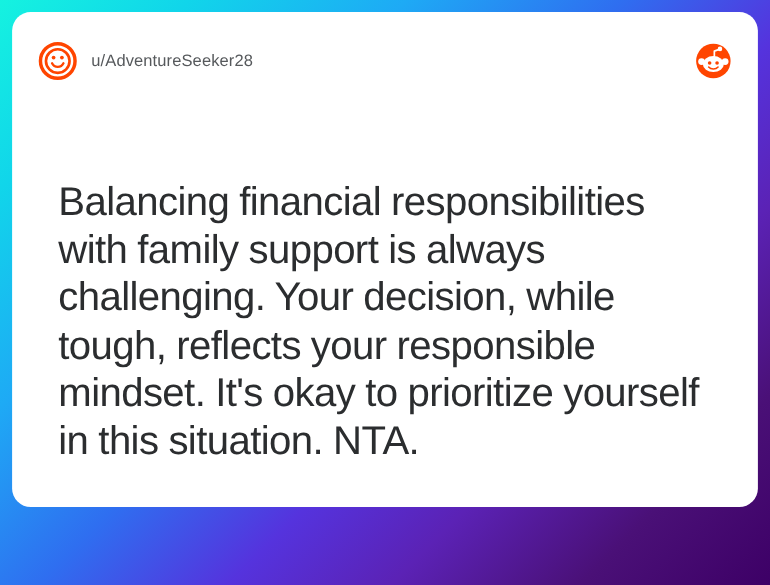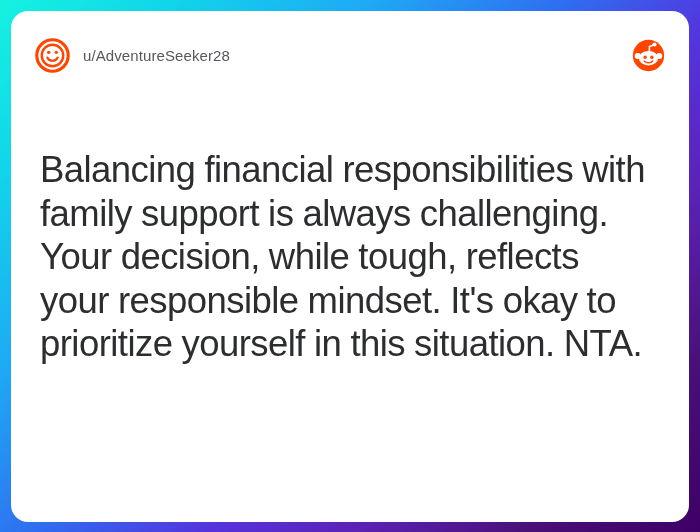--- a/index.html
+++ b/index.html
@@ -30,21 +30,21 @@
     );
     box-sizing: border-box;
   }
 
   
   #card {
     position: absolute;
     left: 11px;
     top: 11px;
     width: 678px;
-    height: 511px;
+    height: 450px;
     background: #ffffff;
     border-radius: 17px;
     box-sizing: border-box;
     overflow: hidden;
   }
 
   
   .card-header {
     position: absolute;
     left: 0;
@@ -100,21 +100,21 @@
   }
 
   .comment-text {
     font-family: "Liberation Sans", sans-serif;
     font-size: 36.5px;
     line-height: 43.5px;
     font-weight: 400;
     color: #2b2d2f;
     letter-spacing: -0.55px;
     word-spacing: -0.5px;
-    margin: 0;
+    margin: 13px;
   }
 </style>
 </head>
 <body>
 
 <div id="stage">
 
   <div id="card">
 
     <div class="card-header">

